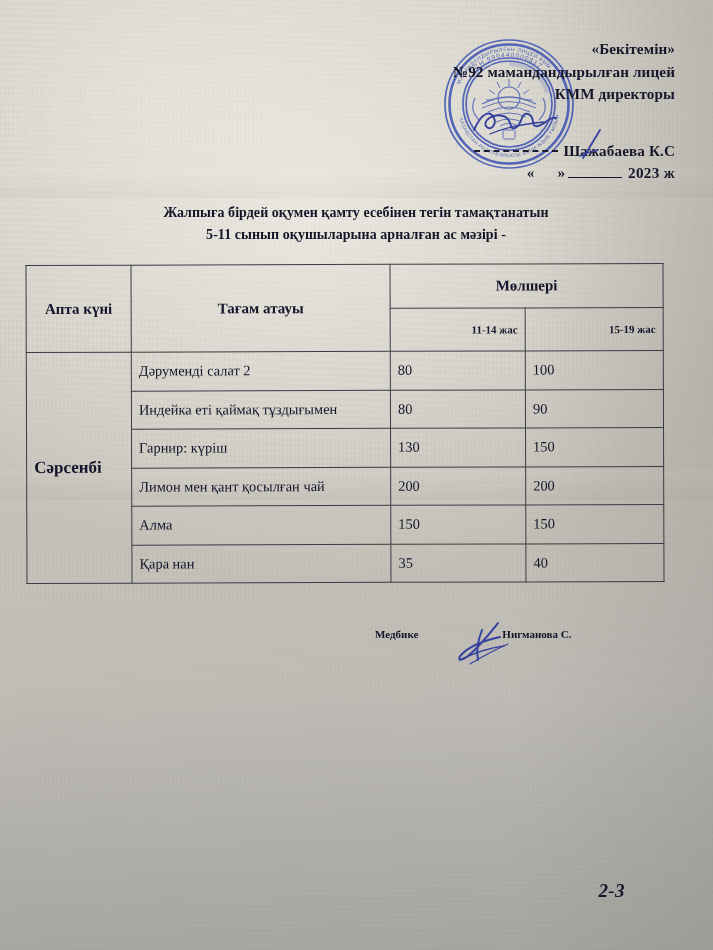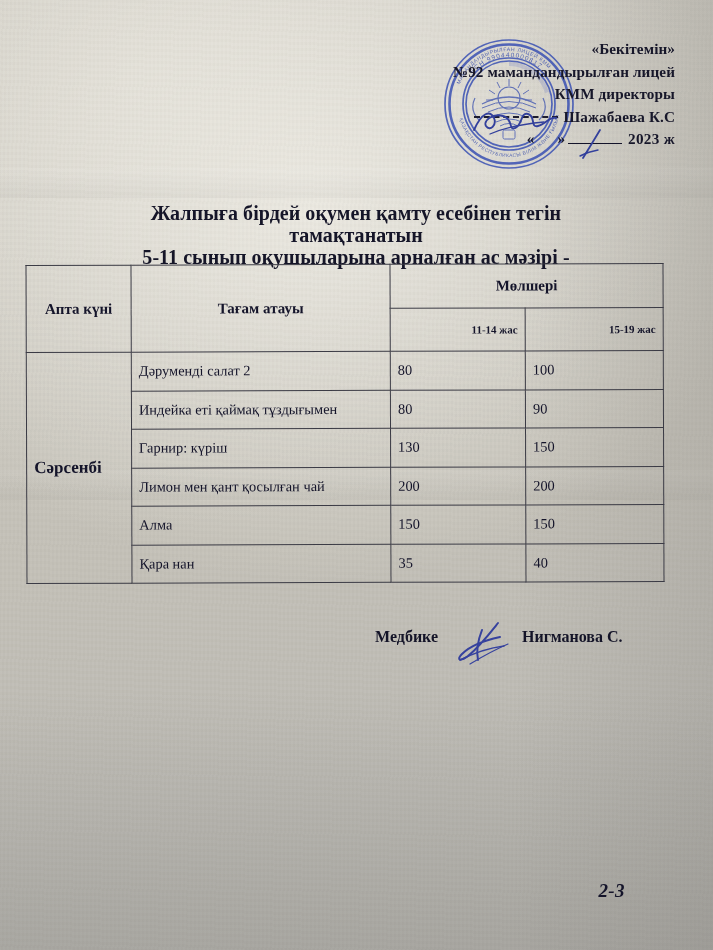--- a/index.html
+++ b/index.html
@@ -67,20 +67,21 @@
     font-weight: bold;
     font-size: 15.2px;
     line-height: 22.5px;
     letter-spacing: .1px;
     z-index: 6;
   }
   .header-block .hl { display: block; white-space: nowrap; }
   .header-line-sig {
     display: block;
     white-space: nowrap;
+    margin-top: 34px;
   }
   .dashline {
     display: inline-block;
     width: 84px;
     position: relative;
     top: -4px;
     border-bottom: 2px dashed #1c1c30;
     margin-right: 6px;
   }
   .dateline {
@@ -118,21 +119,21 @@
 
   
   .doc-title {
     position: absolute;
     left: 100px;
     top: 202px;
     width: 512px;
     text-align: center;
     color: #151528;
     font-weight: bold;
-    font-size: 20px;
+    font-size: 14px;
     line-height: 22px;
     letter-spacing: .05px;
     z-index: 6;
   }
   .doc-title .t1 { display:block; }
   .doc-title .t2 { display:block; }
 
   
   .table-wrap {
     position: absolute;
@@ -182,21 +183,21 @@
   .col-a2   { width: 138px; }
 
   
   .nurse-row {
     position: absolute;
     left: 375px;
     top: 628px;
     z-index: 6;
     color: #141428;
     font-weight: bold;
-    font-size: 16px;
+    font-size: 11px;
     white-space: nowrap;
   }
   .nurse-gap { display: inline-block; width: 84px; }
 
   .page-num {
     position: absolute;
     right: 88px;
     top: 880px;
     z-index: 6;
     color: #14142a;

